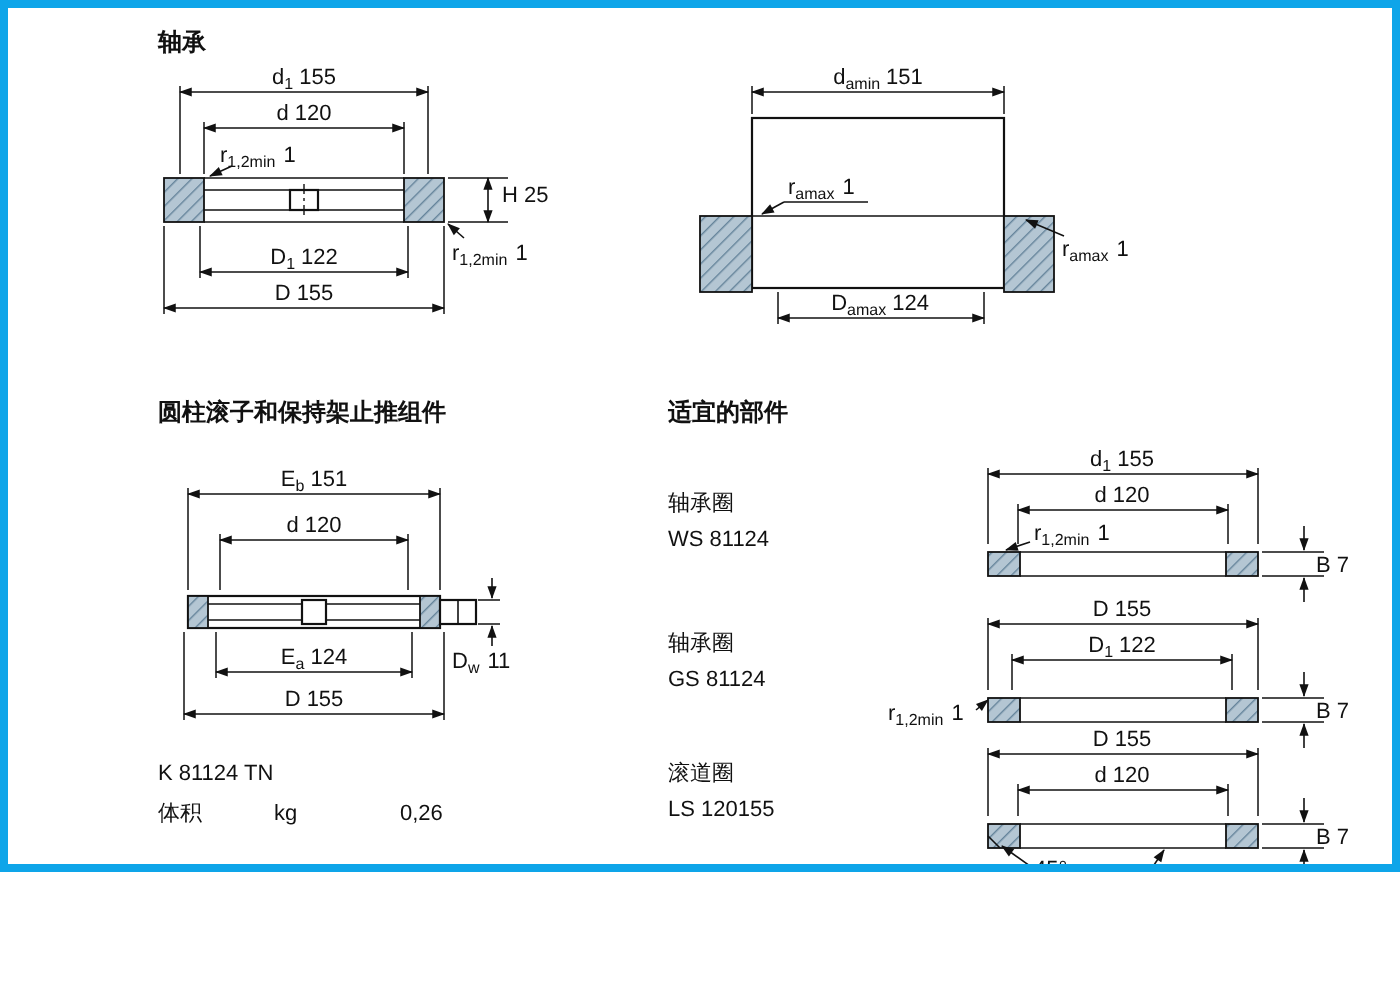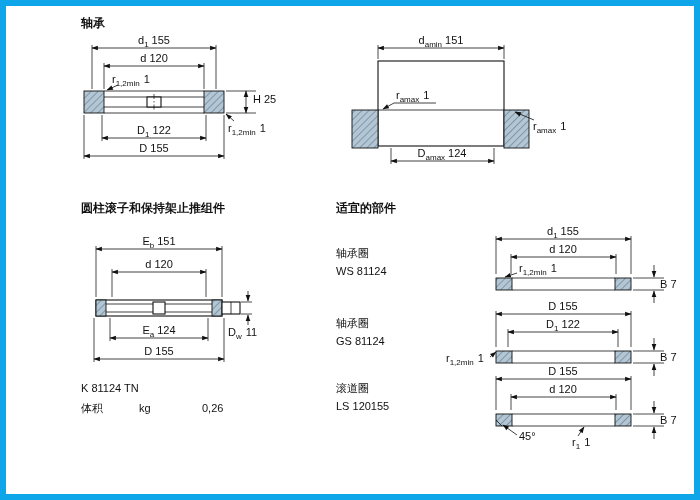--- a/index.html
+++ b/index.html
@@ -1,20 +1,20 @@
 <!DOCTYPE html>
 <html><head>
 <meta charset="utf-8">
 <style>
   html,body{margin:0;padding:0;background:#ffffff;}
   .canvas{
     position:relative;
-    width:700px;height:500px;
+    width:700px;height:436px;
     background:#ffffff;
-    border:6px solid #0ea5e9;
+    border:4px solid #0ea5e9;
     box-sizing:border-box;
     overflow:hidden;
     font-family:"Liberation Sans","DejaVu Sans",sans-serif;
   }
   svg{position:absolute;left:0;top:0;}
   .t{font-family:"Liberation Sans","DejaVu Sans",sans-serif;font-size:11px;fill:#111;}
   .sub{font-size:8px;}
   .title{font-family:"Liberation Sans","DejaVu Sans",sans-serif;font-size:12px;font-weight:bold;fill:#111;}
   .dim{stroke:#111;stroke-width:0.8;fill:none;}
   .ext{stroke:#111;stroke-width:0.75;fill:none;}

